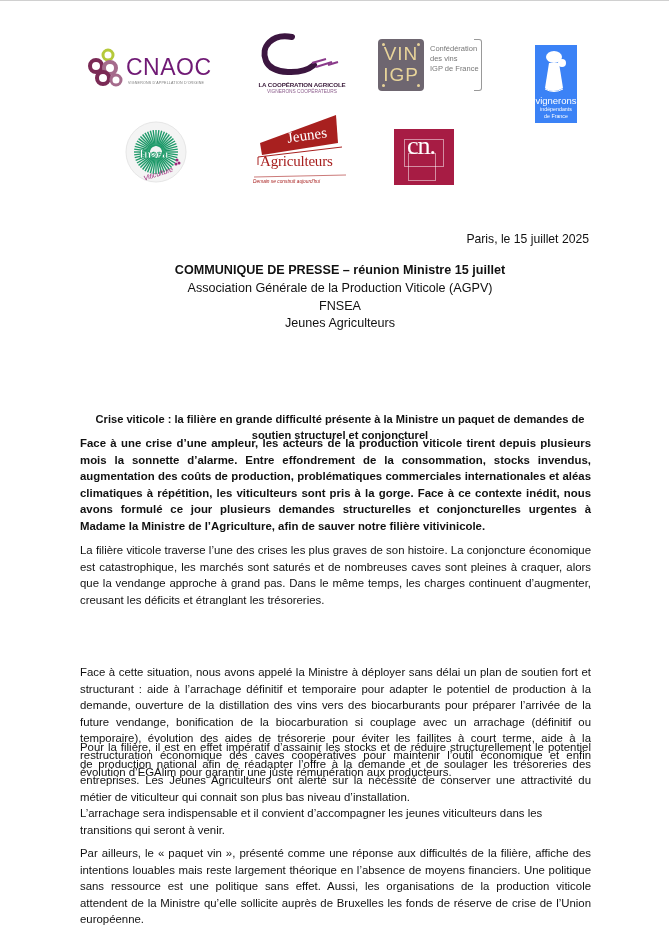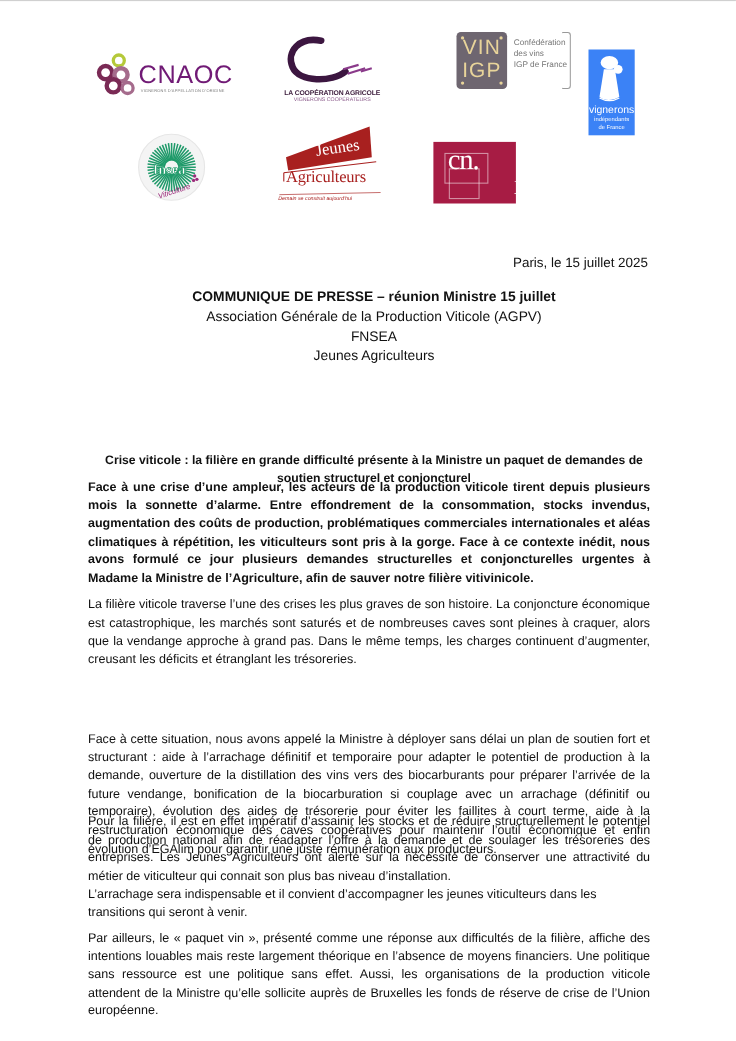--- a/index.html
+++ b/index.html
@@ -14,21 +14,21 @@
     #logo-cnaoc .wordmark { position: absolute; left: 40px; top: 8px; font-size: 23px; color: #701a75; letter-spacing: 0.5px; font-family: "Liberation Sans", sans-serif; }
     #logo-cnaoc .tag { position: absolute; left: 42px; top: 35px; font-size: 3.6px; color: #777; letter-spacing: 0.2px; white-space: nowrap; }
 
     
     #logo-coop { left: 252px; top: 28px; width: 100px; height: 75px; }
     #logo-coop svg { position: absolute; left: 0; top: 0; }
     #logo-coop .t1 { position: absolute; left: 0; top: 52px; width: 100px; text-align: center; font-size: 6.2px; color: #3a1a3a; font-weight: bold; letter-spacing: -0.1px; white-space: nowrap; }
     #logo-coop .t2 { position: absolute; left: 0; top: 60px; width: 100px; text-align: center; font-size: 4.8px; color: #8a5a8a; white-space: nowrap; }
 
     
-    #logo-vinigp { left: 378px; top: 28px; width: 110px; height: 52px; margin-left: 37px; }
+    #logo-vinigp { left: 378px; top: 38px; width: 110px; height: 52px; }
     #logo-vinigp .box { position: absolute; left: 0; top: 0; width: 46px; height: 52px; background: #6e6670; border-radius: 4px; }
     #logo-vinigp .box .l1 { position: absolute; left: 0; top: 4px; width: 46px; text-align: center; font-size: 19px; color: #e8d49a; letter-spacing: 1px; }
     #logo-vinigp .box .l2 { position: absolute; left: 0; top: 25px; width: 46px; text-align: center; font-size: 19px; color: #e8d49a; letter-spacing: 1px; }
     #logo-vinigp .dot { position: absolute; width: 3px; height: 3px; background: #e8d49a; border-radius: 50%; }
     #logo-vinigp .desc { position: absolute; left: 52px; top: 5px; font-size: 7.5px; color: #777; line-height: 10px; font-family: "Liberation Sans Narrow", "Liberation Sans", sans-serif; }
     #logo-vinigp .bracket { position: absolute; left: 96px; top: 0; width: 8px; height: 52px; border: 1.5px solid #999; border-left: none; border-radius: 0 3px 3px 0; }
 
     
     #logo-vi { left: 535px; top: 28px; width: 42px; height: 78px; background: #3b82f6; margin-top: 16px; }
     #logo-vi svg { position: absolute; left: 6px; top: 3px; }
@@ -40,21 +40,21 @@
     #logo-fnsea { left: 125px; top: 120px; width: 62px; height: 62px; }
 
     
     #logo-ja { left: 250px; top: 112px; width: 100px; height: 78px; }
     #logo-ja svg { position: absolute; left: 0; top: 0; }
     #logo-ja .jeunes { position: absolute; left: 37px; top: 14px; font-size: 15px; color: #fff; font-family: "Liberation Serif", serif; transform: rotate(-8deg); }
     #logo-ja .agri { position: absolute; left: 10px; top: 40px; font-size: 15px; color: #a8201f; font-family: "Liberation Serif", serif; letter-spacing: -0.2px; }
     #logo-ja .slogan { position: absolute; left: 3px; top: 66px; font-size: 4.8px; color: #a8201f; white-space: nowrap; font-style: italic; }
 
     
-    #logo-cniv { left: 394px; top: 128px; width: 75px; height: 56px; background: #a71c44; }
+    #logo-cniv { left: 394px; top: 128px; width: 60px; height: 56px; background: #a71c44; }
     #logo-cniv .frame { position: absolute; left: 10px; top: 10px; width: 40px; height: 28px; border: 1px solid rgba(255,255,255,0.5); }
     #logo-cniv .frame2 { position: absolute; left: 14px; top: 24px; width: 28px; height: 28px; border: 1px solid rgba(255,255,255,0.5); }
     #logo-cniv .cn { position: absolute; left: 13px; top: 2px; font-size: 26px; color: #fff; font-family: "Liberation Serif", serif; letter-spacing: -1px; }
     #logo-cniv .iv { position: absolute; left: 29px; top: 24px; font-size: 26px; color: #fff; font-family: "Liberation Serif", serif; letter-spacing: -1px; margin-left: 44px; }
 
     
     .doc-text { font-family: "Liberation Sans", sans-serif; color: #111; }
     #date-line { position: absolute; right: 80px; top: 231px; font-size: 12.2px; }
 
     #header-block { position: absolute; left: 70px; width: 540px; top: 261px; text-align: center; font-size: 12.6px; line-height: 17.8px; }

